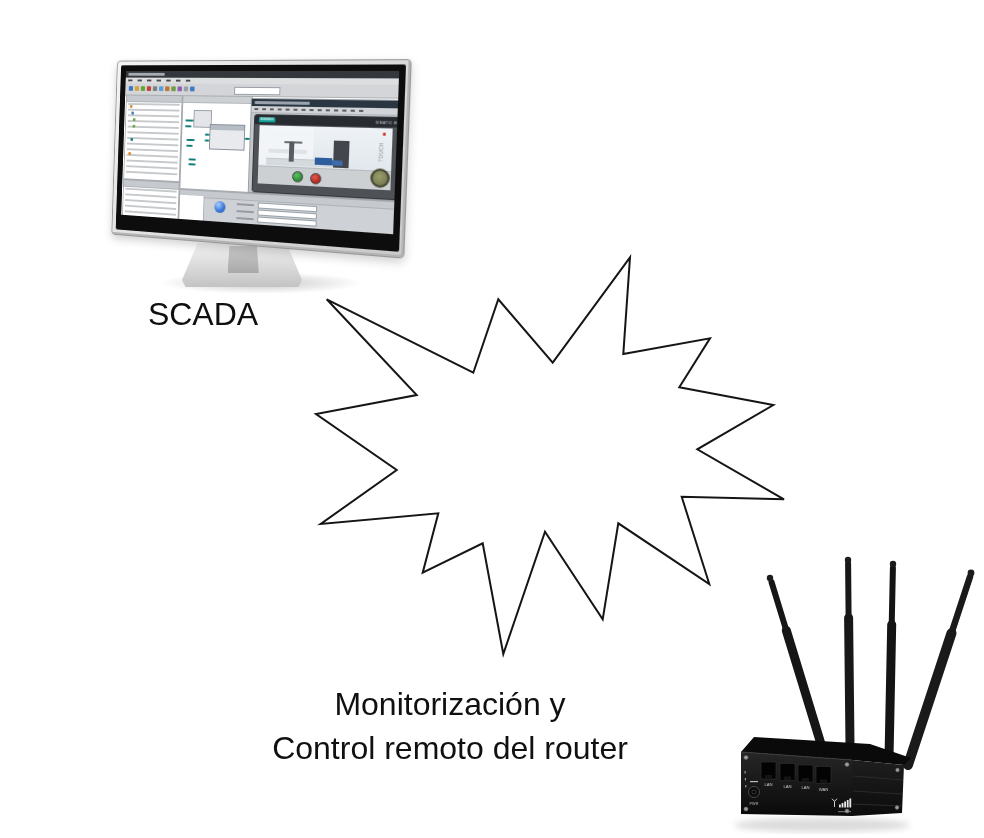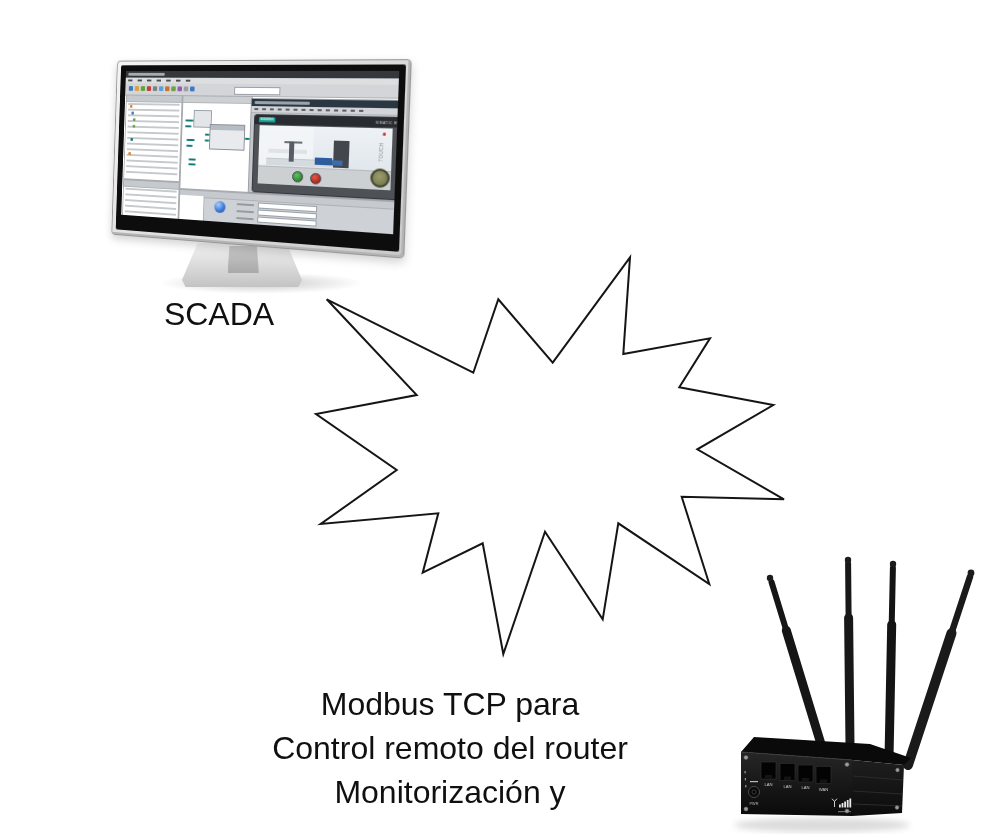--- a/index.html
+++ b/index.html
@@ -1,21 +1,21 @@
 <!DOCTYPE html>
 <html><head>
 <meta charset="utf-8">
 <style>
   html,body{margin:0;padding:0;background:#fff;overflow:hidden;}
   .stage{position:relative;width:984px;height:838px;background:#fff;
          font-family:"Liberation Sans",sans-serif;color:#111;}
 
   
   .lbl{position:absolute;text-align:center;color:#101010;}
-  .lbl-scada{left:152px;top:296px;width:134px;font-size:32px;}
+  .lbl-scada{left:136px;top:296px;width:134px;font-size:32px;}
   .lbl-internet{left:440px;top:424px;width:180px;font-size:33px;}
   .lbl-modbus{left:228px;top:682px;width:444px;font-size:32px;line-height:44px;}
 
   
   .floor-shadow{position:absolute;left:158px;top:272px;width:206px;height:22px;
     background:radial-gradient(ellipse at 50% 50%,rgba(0,0,0,.22),rgba(0,0,0,0) 70%);}
   .stand{position:absolute;left:182px;top:243px;width:120px;height:44px;
     background:linear-gradient(180deg,#f3f3f3,#d2d2d2 70%,#c3c3c3);
     clip-path:polygon(13% 0,87% 0,100% 84%,97% 100%,3% 100%,0 84%);}
   .stand-notch{position:absolute;left:38%;top:6%;width:26%;height:62%;
@@ -320,18 +320,17 @@
       <circle cx="46" cy="212.5" r="2.1"></circle>
         <circle cx="147" cy="219.5" r="2.1"></circle>
       <circle cx="46" cy="264" r="2.1"></circle>
         <circle cx="147" cy="266" r="2.1"></circle>
       <circle cx="197.5" cy="225" r="1.9"></circle>
         <circle cx="197" cy="262.5" r="1.9"></circle>
     </g>
   </svg>
 
   <div class="lbl lbl-modbus">
-    <div>Modbus TCP para</div>
+    <div>Monitorización y</div>
     <div>Control remoto del router</div>
-    <div>Monitorización y</div>
   </div>
 
 </div>
 
 </body></html>

